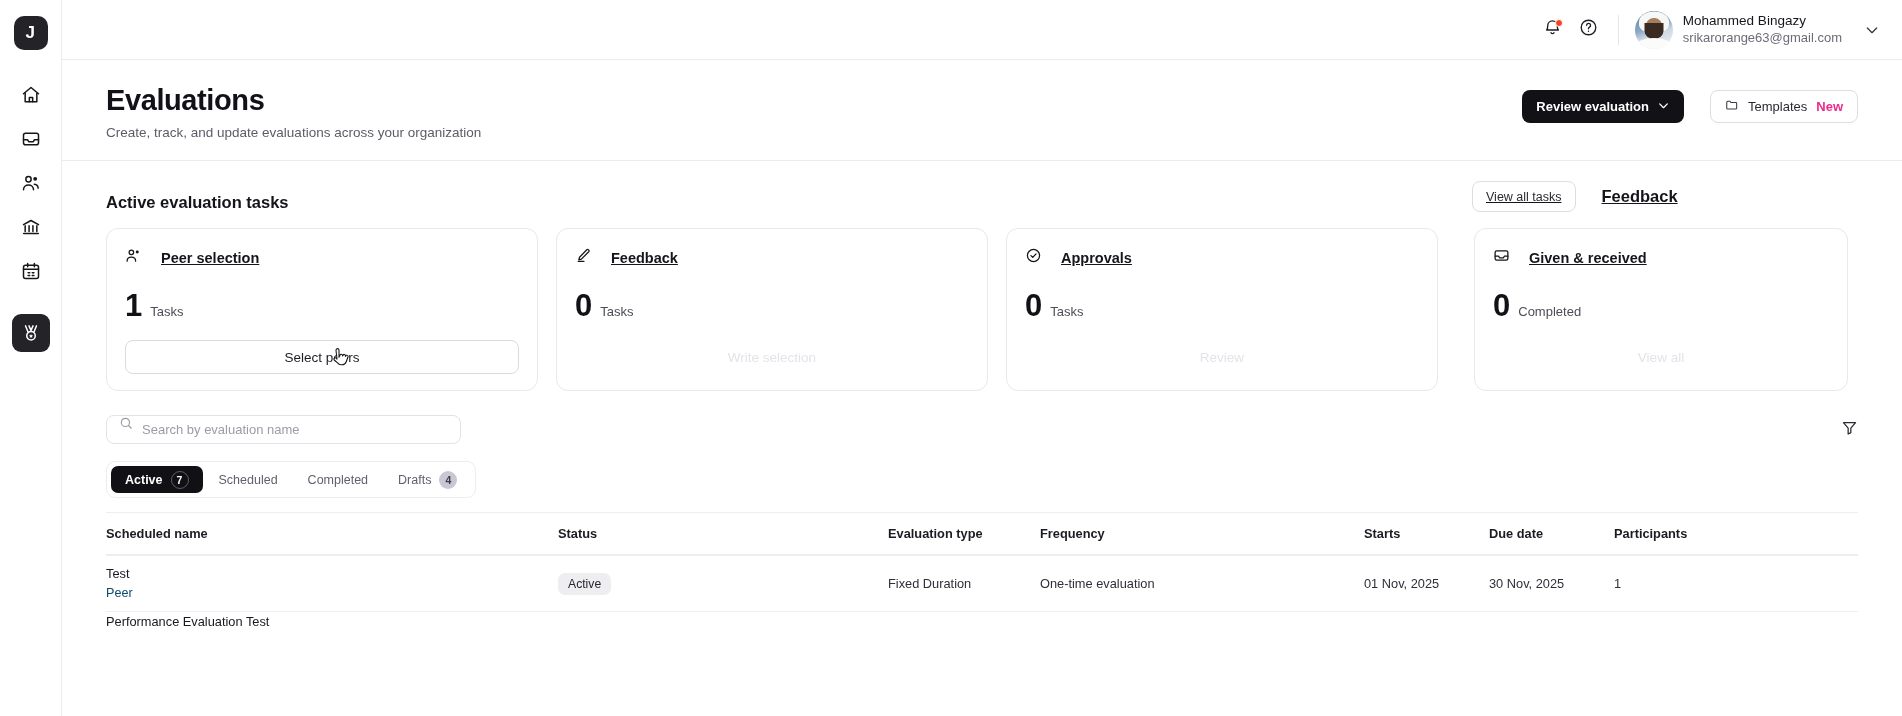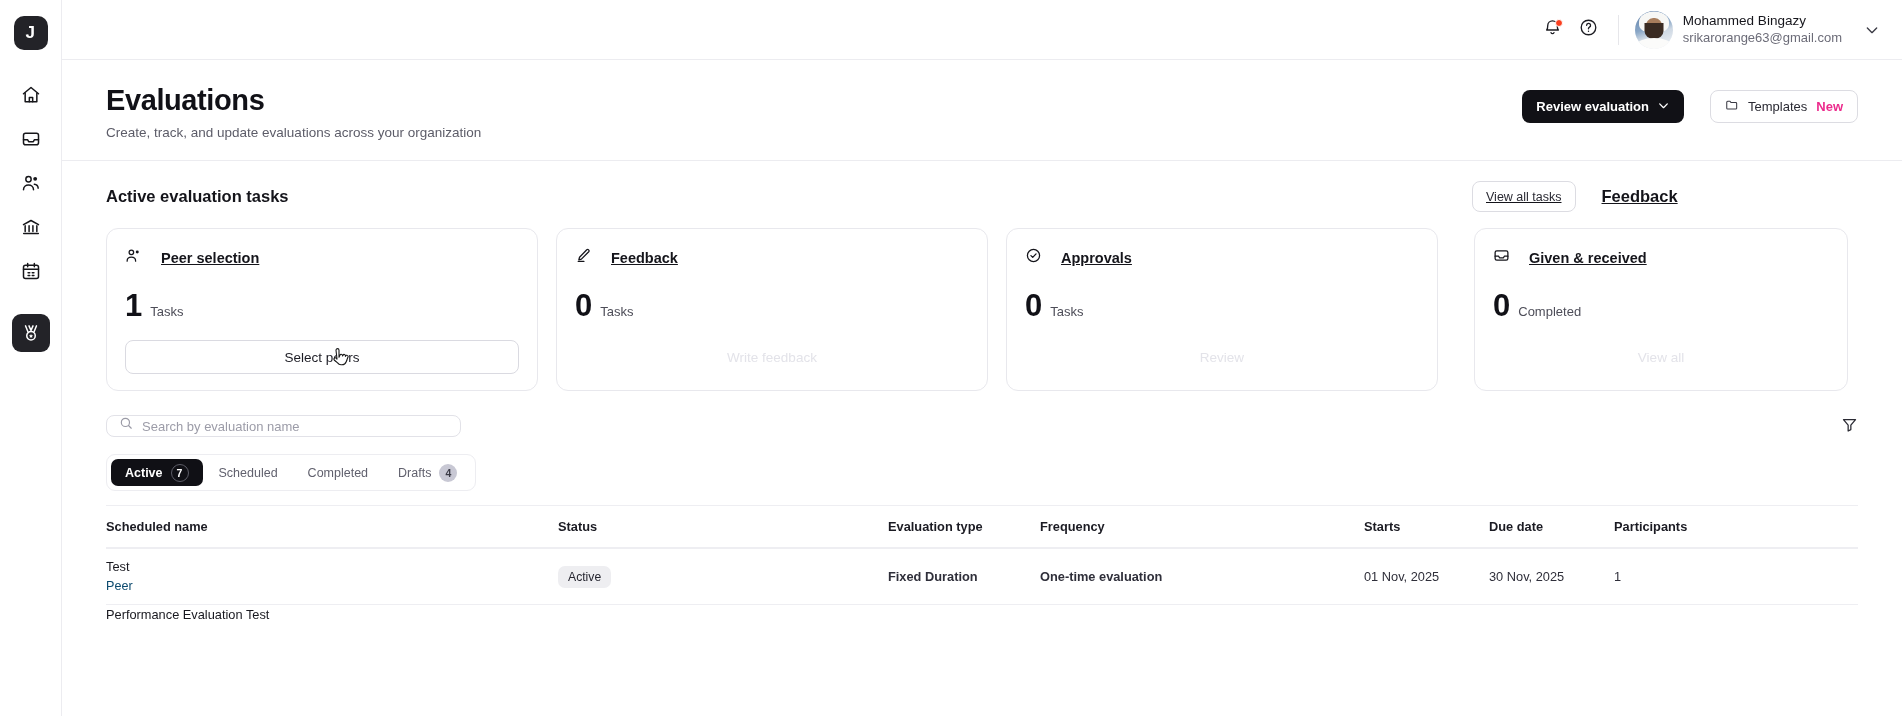--- a/index.html
+++ b/index.html
@@ -117,21 +117,21 @@
     font-size: 13px; color: #2a2a33;
     display: flex; align-items: center; gap: 9px; cursor: pointer;
     font-family: inherit;
     margin-left: 14px;
   }
   .btn-outline svg { width: 14px; height: 14px; color: #3a3a44; }
   .badge-new { color: #ec2a8c; font-weight: 600; font-size: 13px; }
 
   
   .tasks-wrap { padding: 20px 44px 0 44px; }
-  .tasks-head-row { display: flex; align-items: center; }
+  .tasks-head-row { display: flex; align-items: flex-end; }
   .section-title { font-size: 16.5px; font-weight: 700; color: #14141a; }
   .sec-left { flex: 0 0 1366px; }
   .sec-right-head { display: flex; align-items: center; gap: 26px; text-decoration: underline; }
   .btn-ghost {
     background: #fff; border: 1px solid #dcdce2; border-radius: 8px;
     height: 31px; padding: 0 13px; font-size: 12.5px; color: #2a2a33;
     cursor: pointer; font-family: inherit; white-space: nowrap;
   }
 
   .cards-row { display: flex; gap: 18px; margin-top: 16px; align-items: stretch; }
@@ -166,21 +166,21 @@
     position: absolute; left: 206px; top: 7px; width: 17px; height: 21px;
     pointer-events: none;
   }
 
   
   .filter-bar {
     padding: 24px 44px 0 44px;
     display: flex; align-items: center; justify-content: space-between;
   }
   .search-box {
-    width: 355px; height: 22px;
+    width: 355px; height: 29px;
     border: 1px solid #e2e2e8; border-radius: 8px;
     display: flex; gap: 9px; padding: 0 12px;
     background: #fff;
   }
   .search-box svg { width: 14px; height: 14px; color: #9a9aa6; flex: 0 0 14px; }
   .search-box input {
     border: none; outline: none; flex: 1; font-size: 13px;
     font-family: inherit; color: #23232b; background: transparent;
   }
   .search-box input::placeholder { color: #9c9ca8; }
@@ -212,22 +212,22 @@
   .trow {
     display: flex; align-items: center;
     border-top: 1px solid #eeeef2;
   }
   .thead { border-top: 1px solid #eeeef2; border-bottom: 1px solid #eeeef2; height: 43px; }
   .thead .cell { font-size: 12.8px; font-weight: 700; color: #1b1b23; }
   .tbody-row { height: 56px; }
   .cell { padding-right: 12px; font-size: 12.8px; color: #2f2f3a; }
   .c-name { flex: 0 0 452px; }
   .c-status { flex: 0 0 330px; }
-  .c-type { flex: 0 0 152px; font-weight: bold; }
-  .c-freq { flex: 0 0 324px; font-weight: bold; }
+  .c-type { flex: 0 0 152px; }
+  .c-freq { flex: 0 0 324px; }
   .c-starts { flex: 0 0 125px; }
   .c-due { flex: 0 0 125px; }
   .c-part { flex: 1 1 auto; }
   .name-main { font-size: 12.8px; color: #18181f; line-height: 1.45; }
   .name-sub { font-size: 12.6px; color: #0c4a6e; line-height: 1.45; }
   .pill {
     display: inline-flex; align-items: center;
     background: #eeeef1; color: #262630;
     font-size: 12.2px; border-radius: 7px; padding: 4px 10px;
   }
@@ -422,21 +422,21 @@
                 <path d="M4.6 20.4h8"></path>
               </svg>
             </span>
             <span class="card-title">Feedback</span>
           </div>
           <div class="card-count">
             <span class="count-num">0</span>
             <span class="count-lbl">Tasks</span>
           </div>
           <div class="card-action">
-            <button class="card-btn disabled">Write feedback</button>
+            <button class="card-btn disabled">Write selection</button>
           </div>
         </div>
 
         <div class="card card-c">
           <div class="card-head">
             <span>
               <svg viewBox="0 0 24 24" fill="none" stroke="currentColor" stroke-width="1.8" stroke-linecap="round" stroke-linejoin="round">
                 <circle cx="12" cy="12" r="8.6"></circle>
                 <path d="M8.4 12.2l2.5 2.5 4.7-5"></path>
               </svg>

